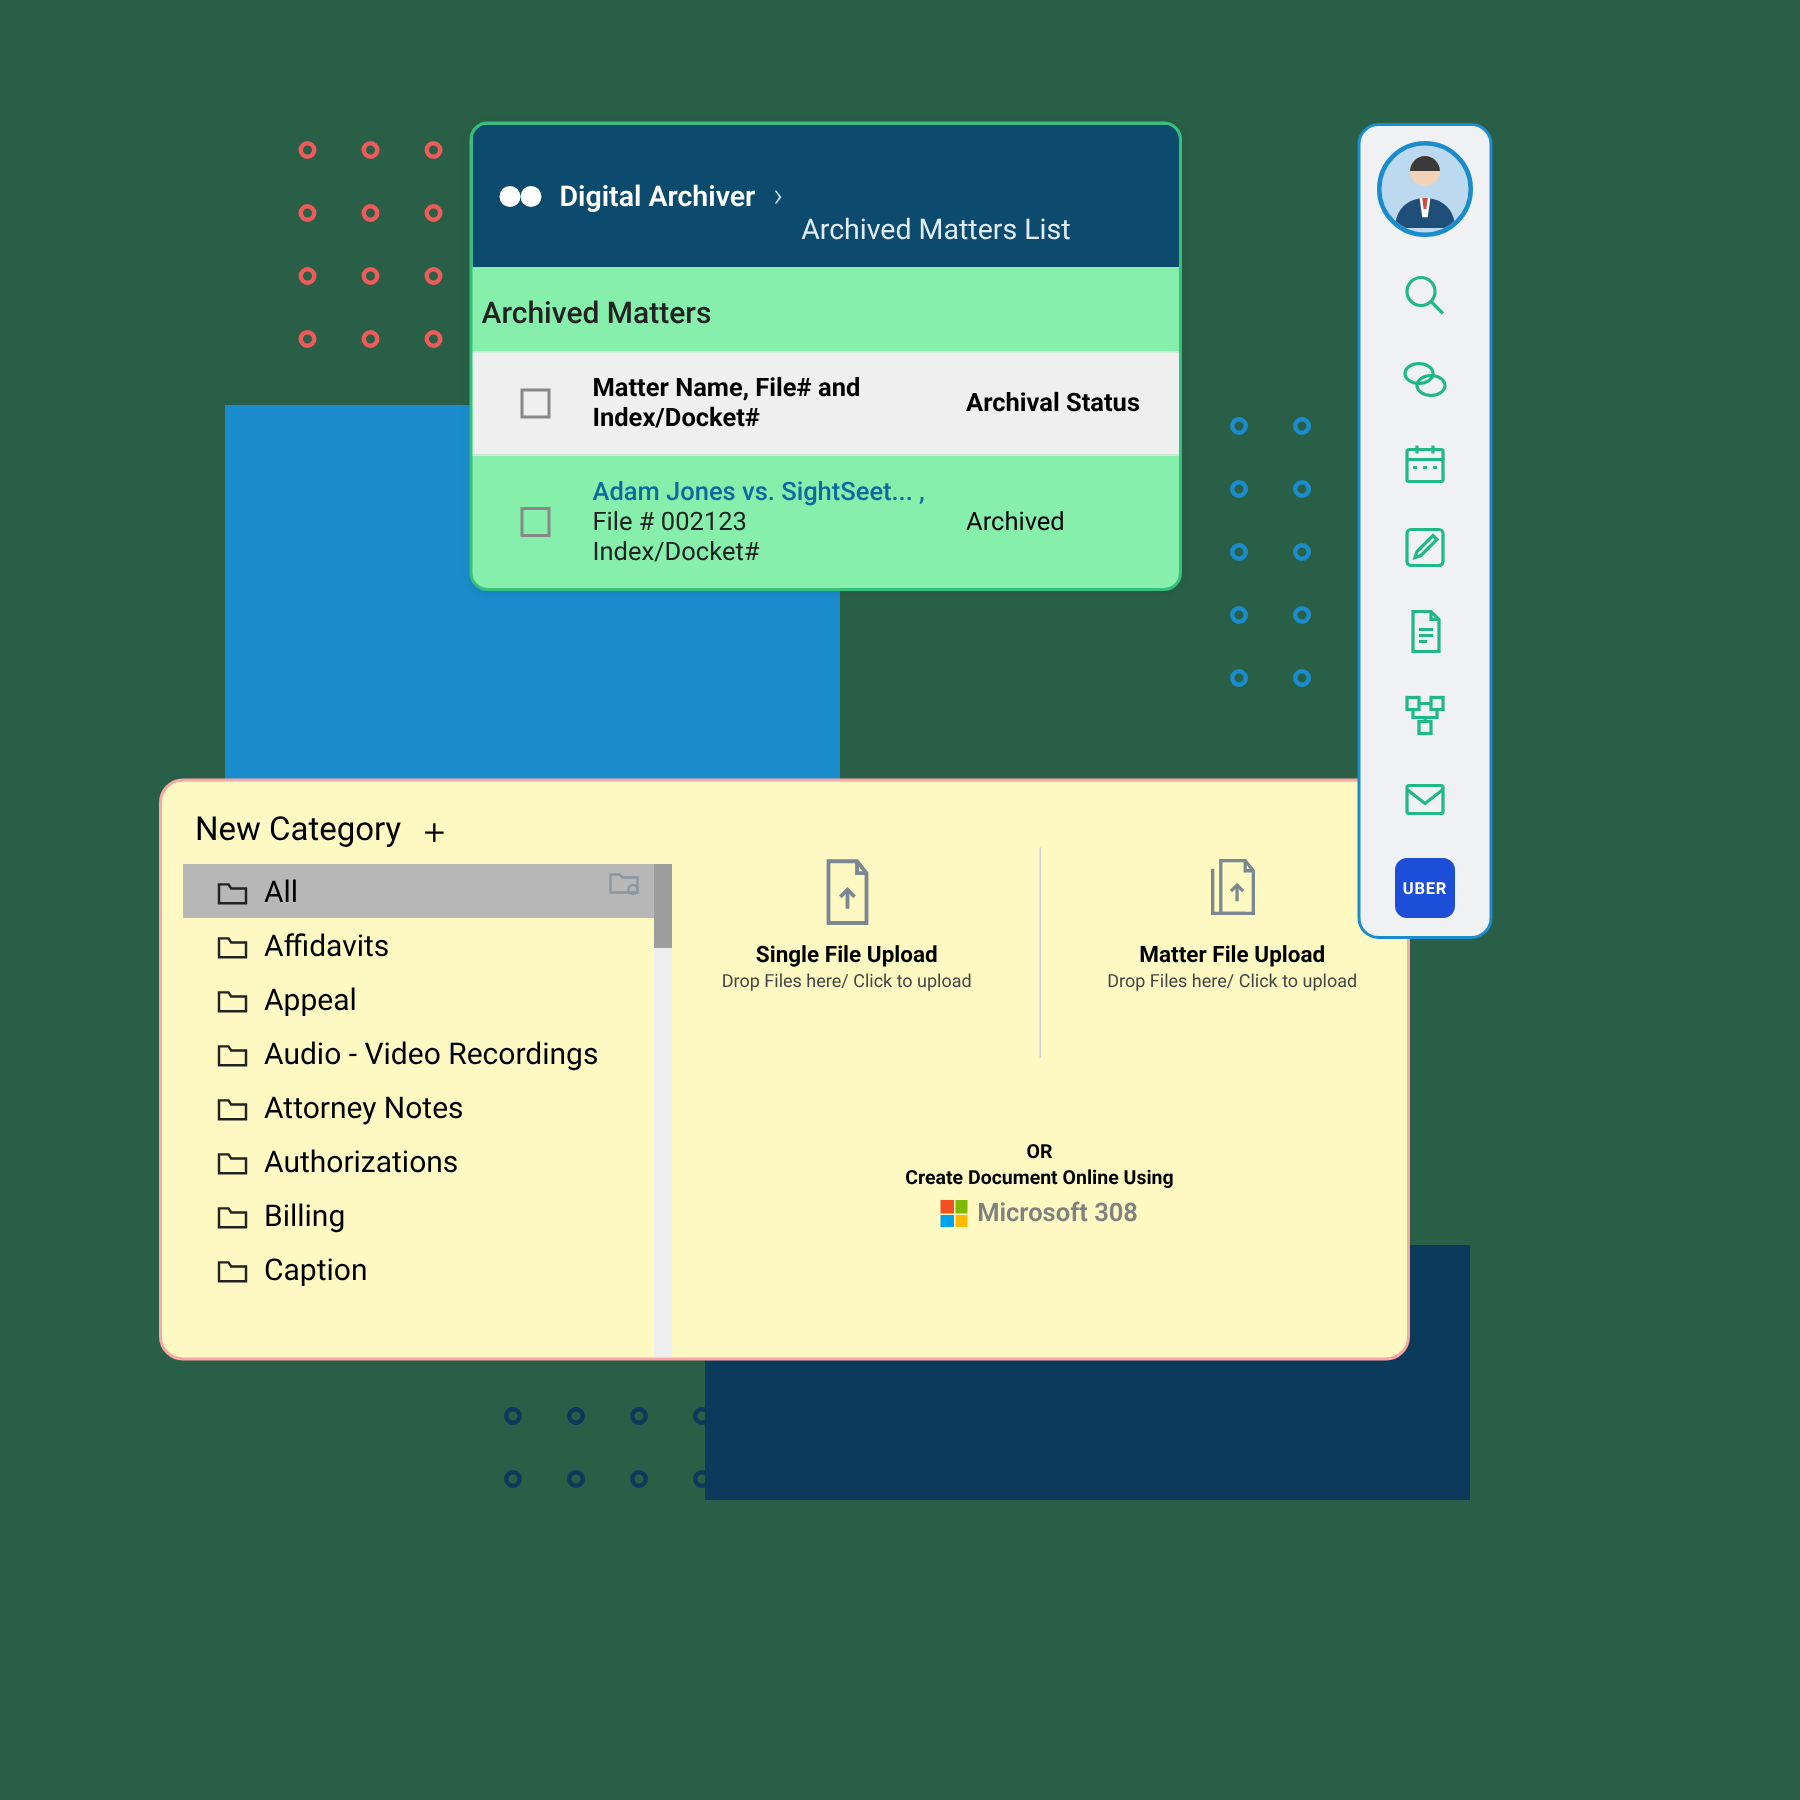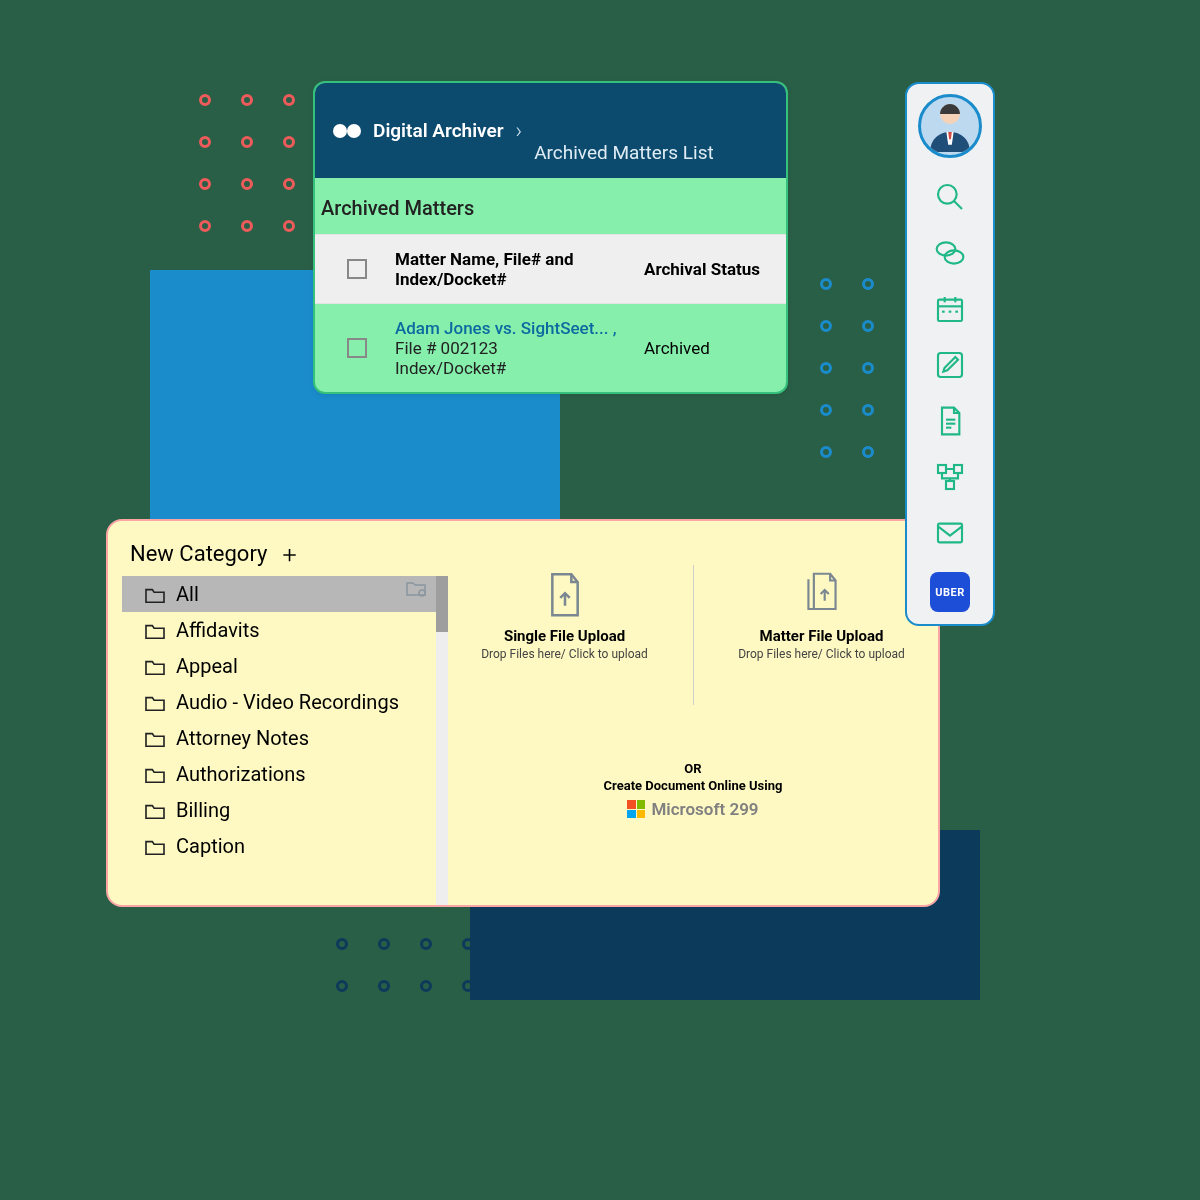--- a/index.html
+++ b/index.html
@@ -319,21 +319,21 @@
     <div class="or-block">
       <div>OR</div>
       <div class="or-sub">Create Document Online Using</div>
       <div class="ms365">
         <span class="ms-logo">
             <span></span>
             <span></span>
             <span></span>
             <span></span>
           </span>
-        <span class="ms-text">Microsoft 299</span>
+        <span class="ms-text">Microsoft 308</span>
       </div>
     </div>
   </div>
 </div>
 
 <div class="dock">
   <div class="avatar">
     <svg viewBox="0 0 64 64" width="64" height="64">
       <circle cx="32" cy="22" r="11" fill="#f4d2b8"></circle>
       <path d="M32 11c6 0 11 5 11 11h-22c0-6 5-11 11-11z" fill="#3a3a3a"></path>

